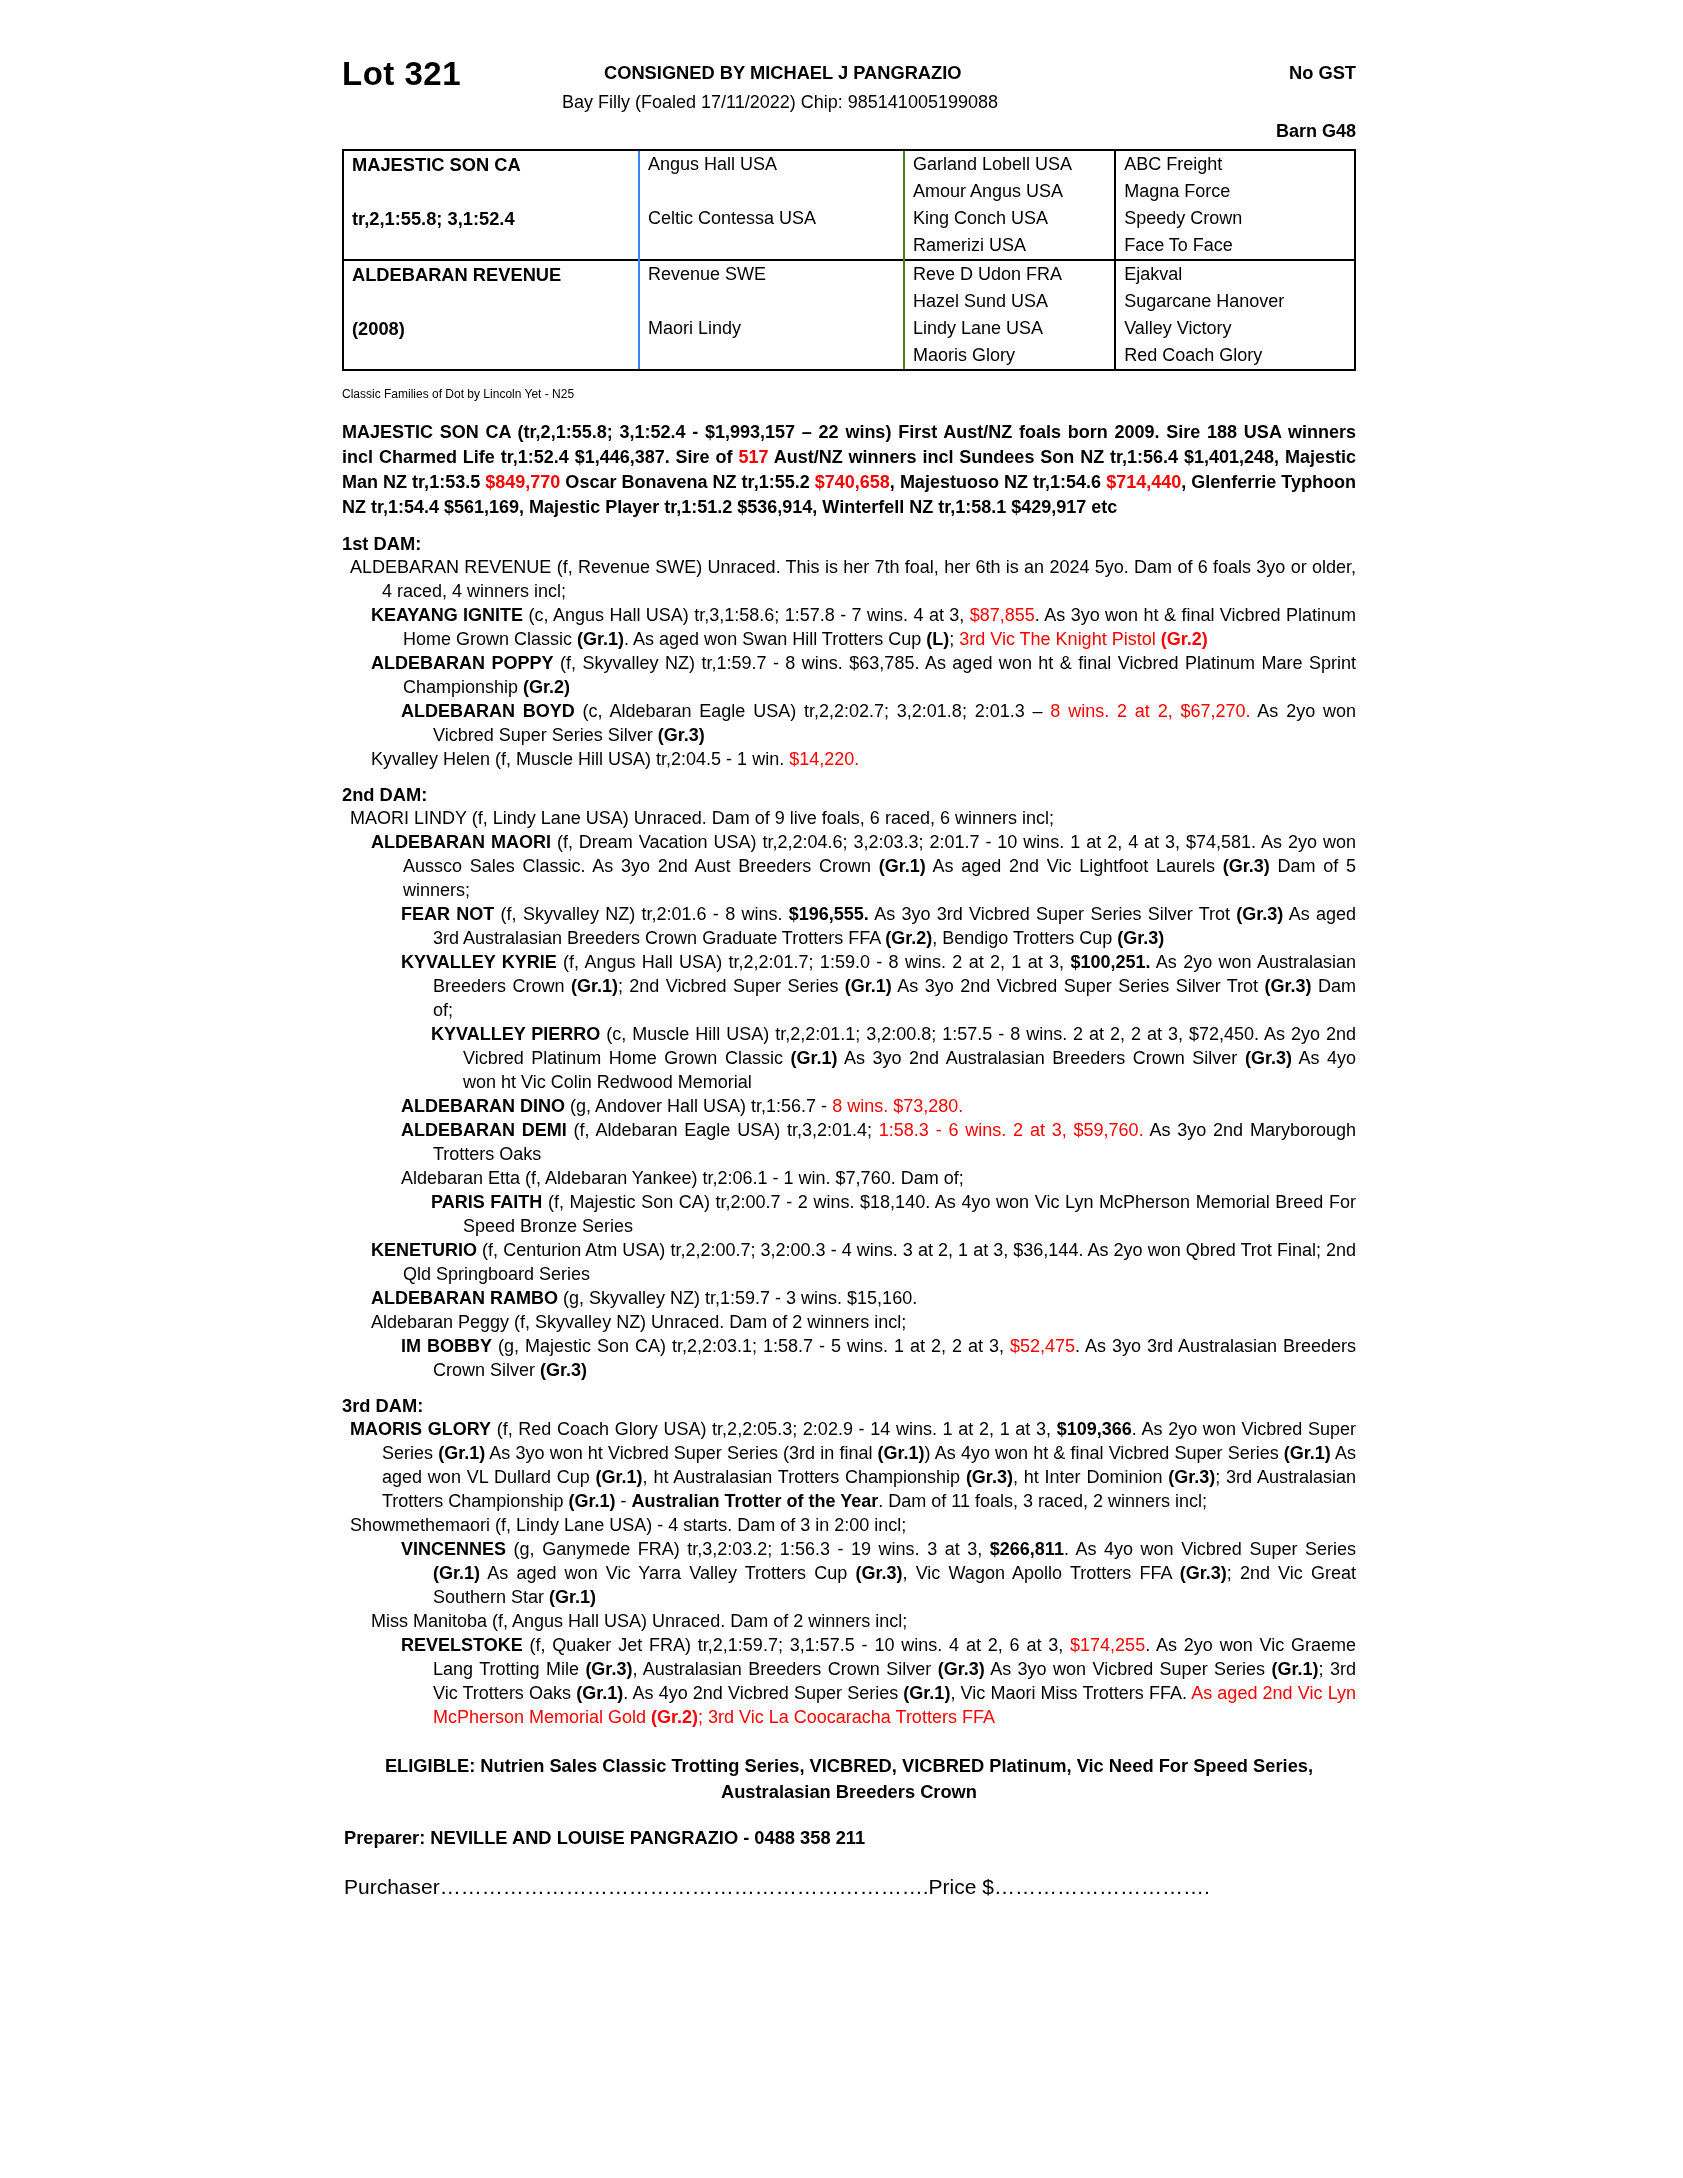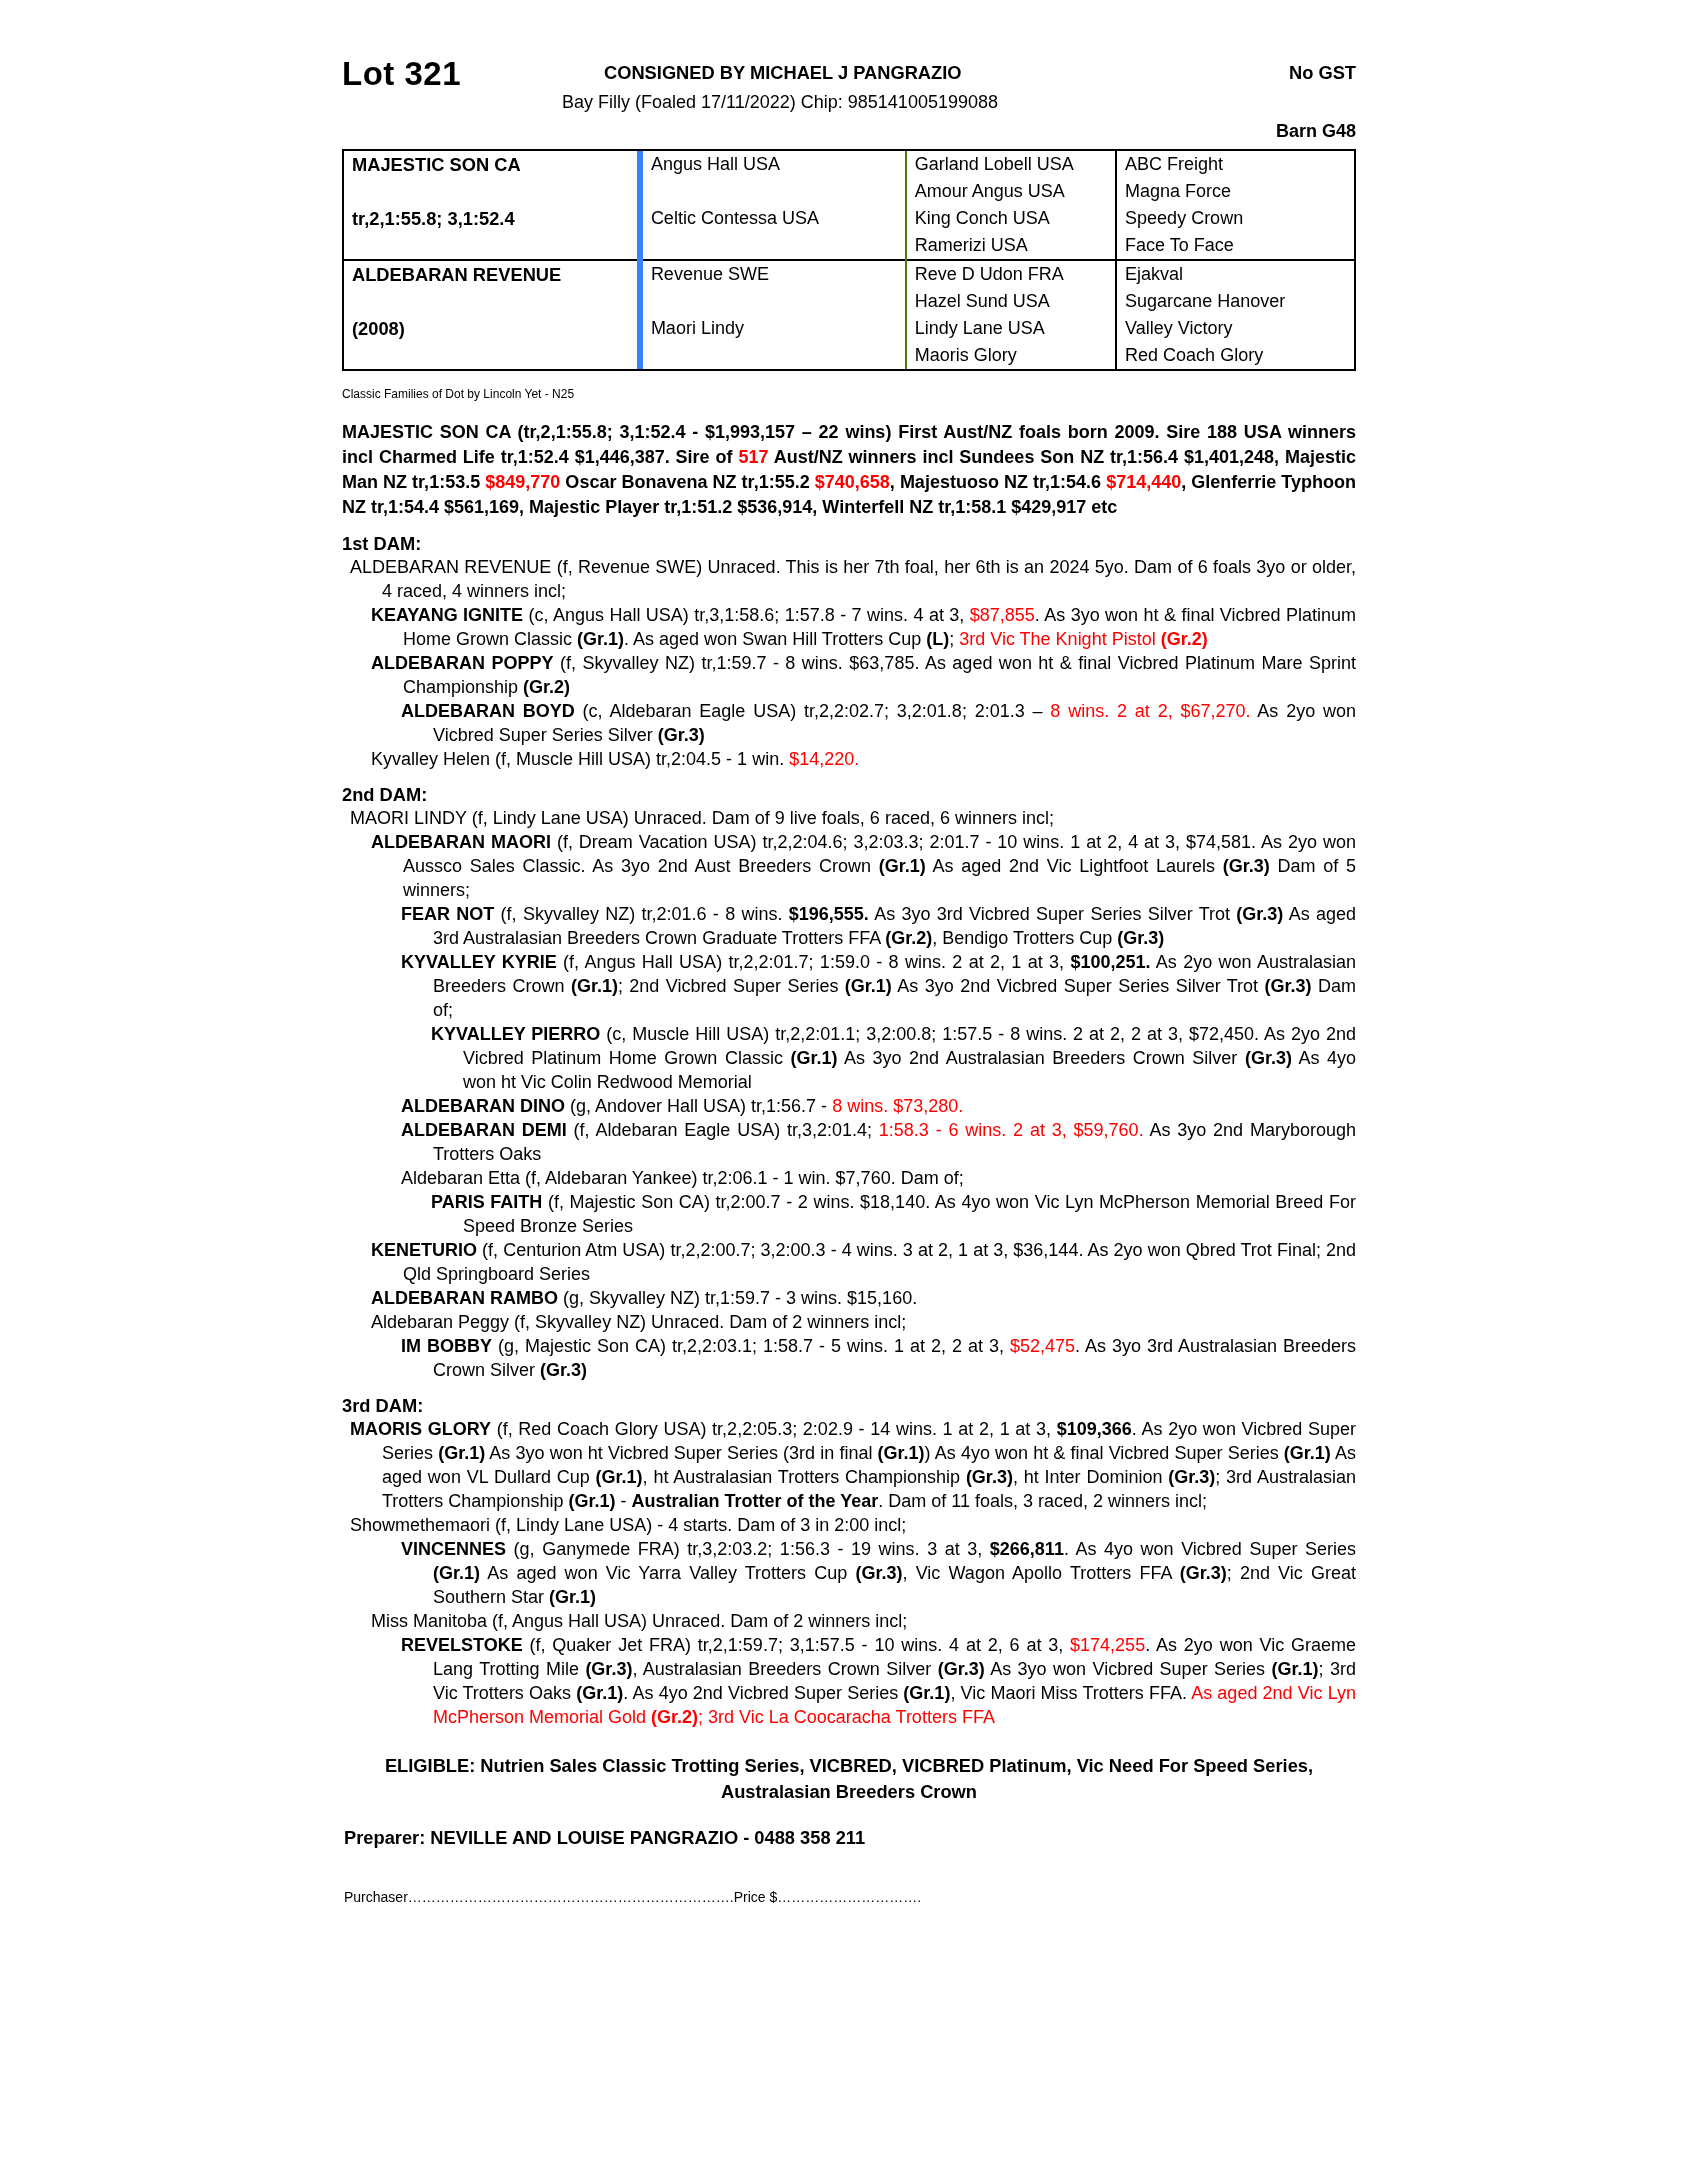--- a/index.html
+++ b/index.html
@@ -76,21 +76,21 @@
     border-collapse: collapse;
     width: 100%;
     font-size: 18px;
   }
   table.ped td {
     vertical-align: top;
     padding: 1px 6px 1px 8px;
     line-height: 25px;
     height: 25px;
   }
-  .ped .col1 { width: 297px; border-right: 6px solid #3b82f6; }
+  .ped .col1 { width: 297px; border-right: 2px solid #3b82f6; }
   .ped .col2 { width: 267px; border-right: 2px solid #4d7c0f; }
   .ped .col3 { width: 208px; border-right: 2px solid #000; }
   .ped .col4 { width: 238px; }
   .ped .sire-name {
     font-weight: bold;
     font-size: 18.3px;
   }
   .ped .hr-line { border-top: 2px solid #000; }
   
   .classic-line {
@@ -131,22 +131,22 @@
     line-height: 26px;
     padding: 0 8px;
   }
   .preparer {
     margin-top: 22px;
     font-size: 18.3px;
     font-weight: bold;
     padding-left: 2px;
   }
   .purchaser {
-    margin-top: 40px;
-    font-size: 14px;
+    margin-top: 26px;
+    font-size: 21px;
     padding-left: 2px;
   }
 </style>
 </head>
 <body>
 
 <div class="page">
 
   <div class="header">
     <div class="lot-title">Lot 321</div>

